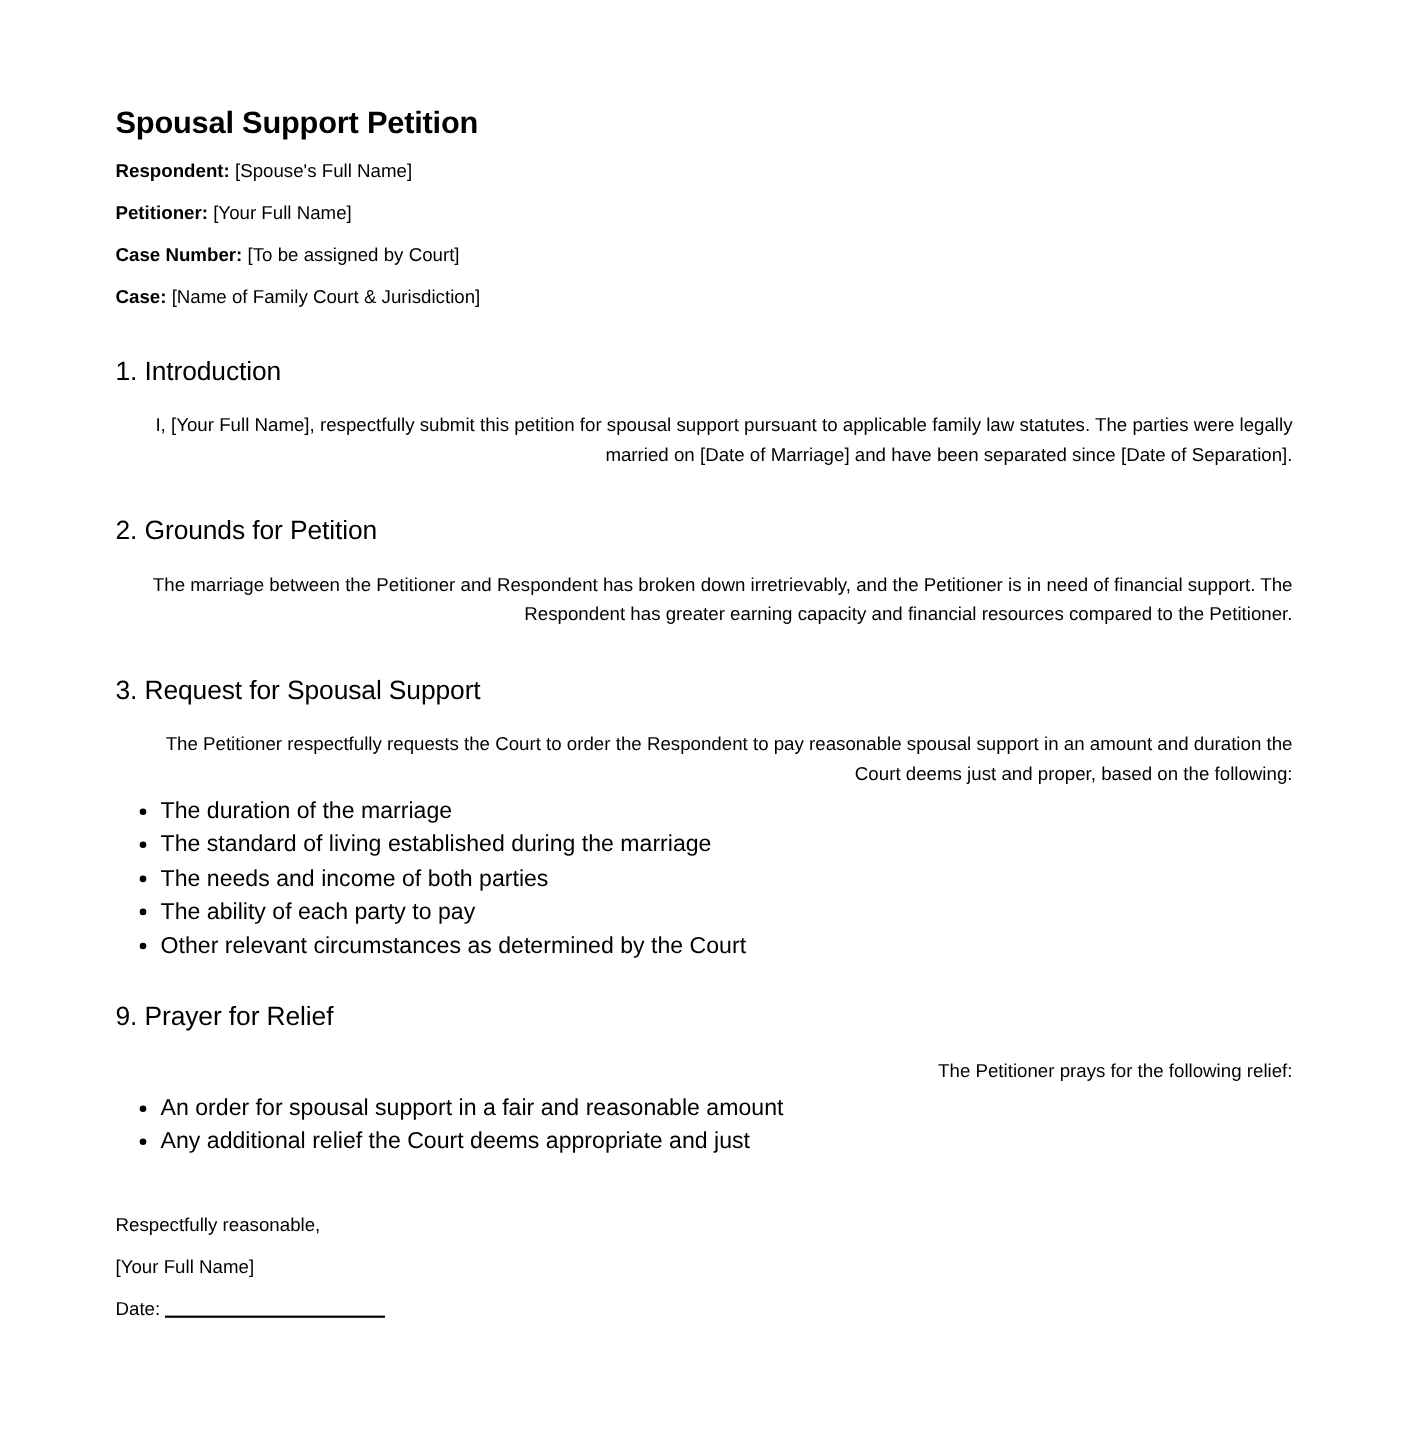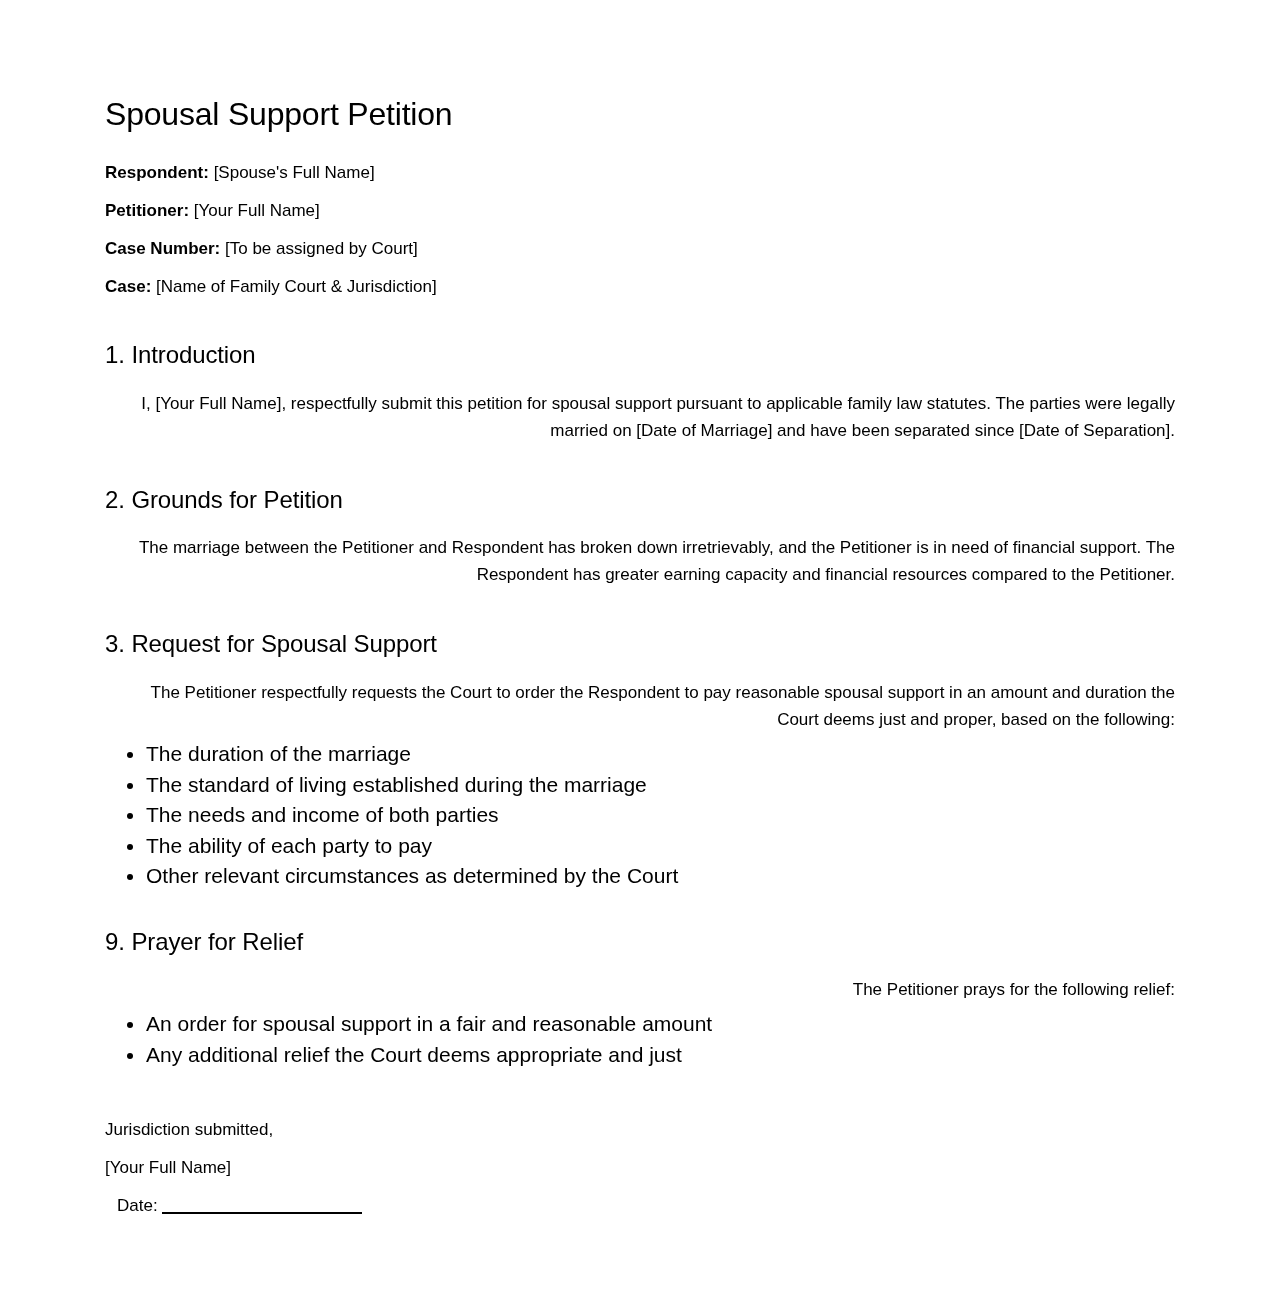--- a/index.html
+++ b/index.html
@@ -15,24 +15,24 @@
     -webkit-font-smoothing: antialiased;
   }
   .page {
     box-sizing: border-box;
     width: 1278px;
     min-height: 1300px;
     padding: 96px 103px 0 105px;
     background: #ffffff;
   }
   .doc-title {
-    font-size: 32px;
-    font-weight: normal;
+    font-size: 28px;
+    font-weight: bold;
     line-height: 1.15;
-    margin: 0 0 28px 0;
+    margin: 0 0 16px 0;
     letter-spacing: -0.2px;
   }
   .meta-line {
     font-size: 17px;
     line-height: 24px;
     margin: 0 0 14px 0;
   }
   .meta-line:last-of-type {
     margin-bottom: 0;
   }
@@ -72,21 +72,20 @@
   .sign-gap {
     height: 54px;
   }
   .sign-line {
     font-size: 17px;
     line-height: 24px;
     margin: 0 0 14px 0;
   }
   .sign-line.last {
     margin-bottom: 0;
-    margin-left: 12px;
   }
   .date-rule {
     display: inline-block;
     width: 200px;
     border-bottom: 2px solid #000000;
     vertical-align: -3px;
     margin-left: 4px;
   }
   .spacer-bottom {
     height: 200px;
@@ -137,21 +136,21 @@
 
   <h2 class="section-heading">9. Prayer for Relief</h2>
   <p class="body-text">The Petitioner prays for the following relief:</p>
   <ul class="bullet-list">
     <li>An order for spousal support in a fair and reasonable amount</li>
     <li>Any additional relief the Court deems appropriate and just</li>
   </ul>
 
   <div class="sign-gap"></div>
 
-  <div class="sign-line">Jurisdiction submitted,</div>
+  <div class="sign-line">Respectfully reasonable,</div>
   <div class="sign-line">[Your Full Name]</div>
   <div class="sign-line last">
     <span>Date:</span><span class="date-rule"></span>
   </div>
 
   <div class="spacer-bottom"></div>
 
 </div>
 
 </body></html>

